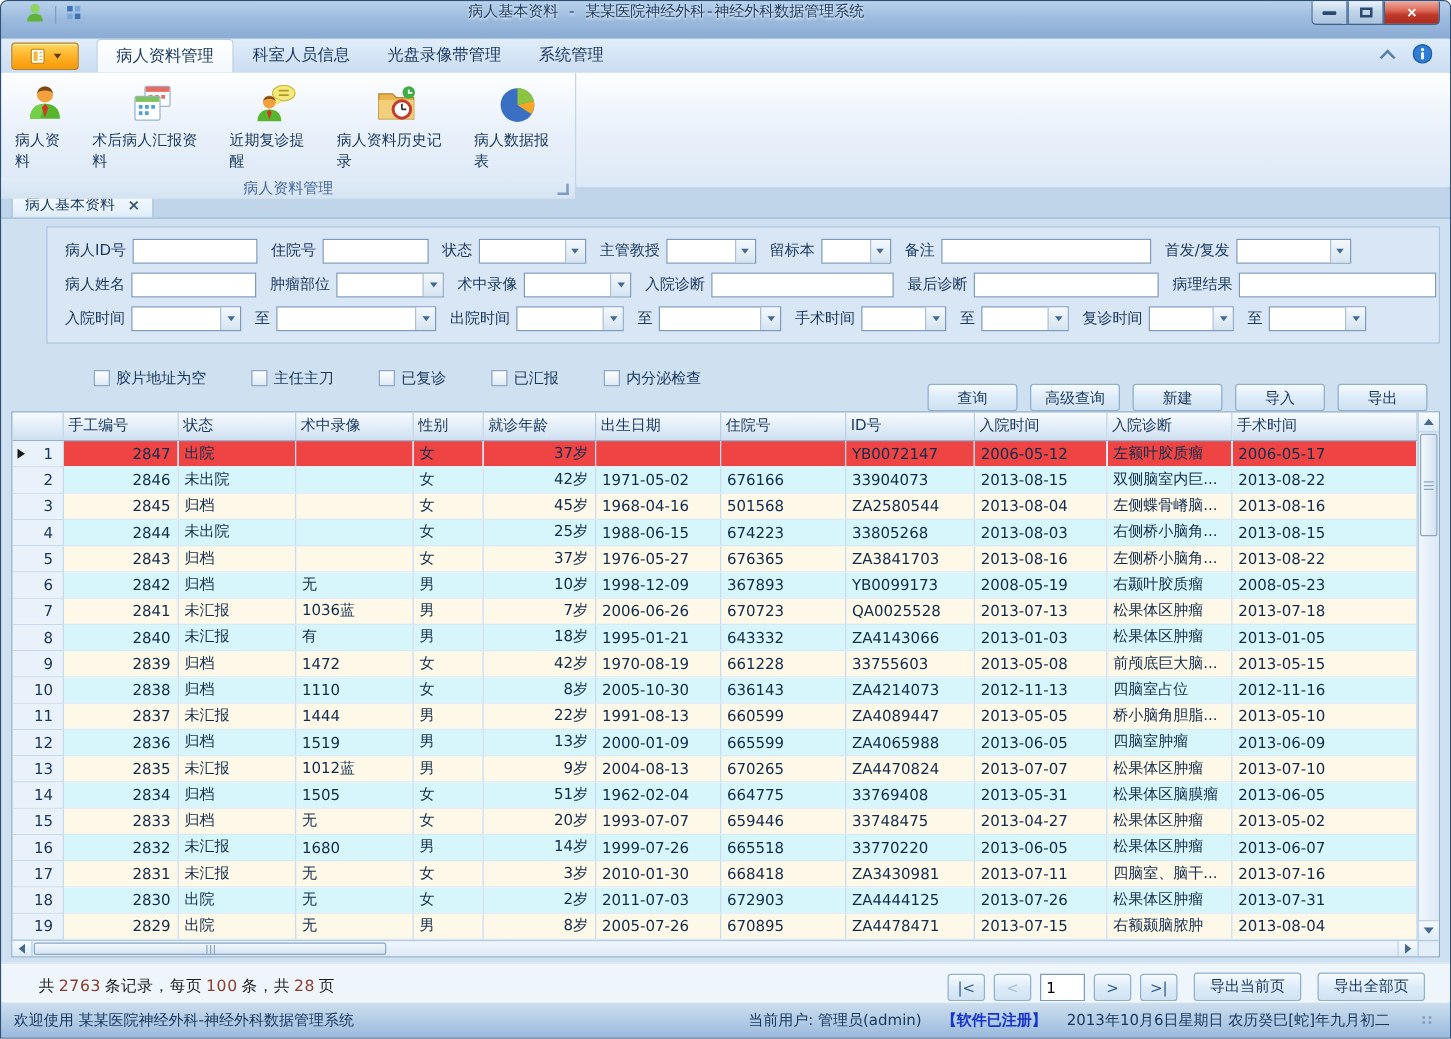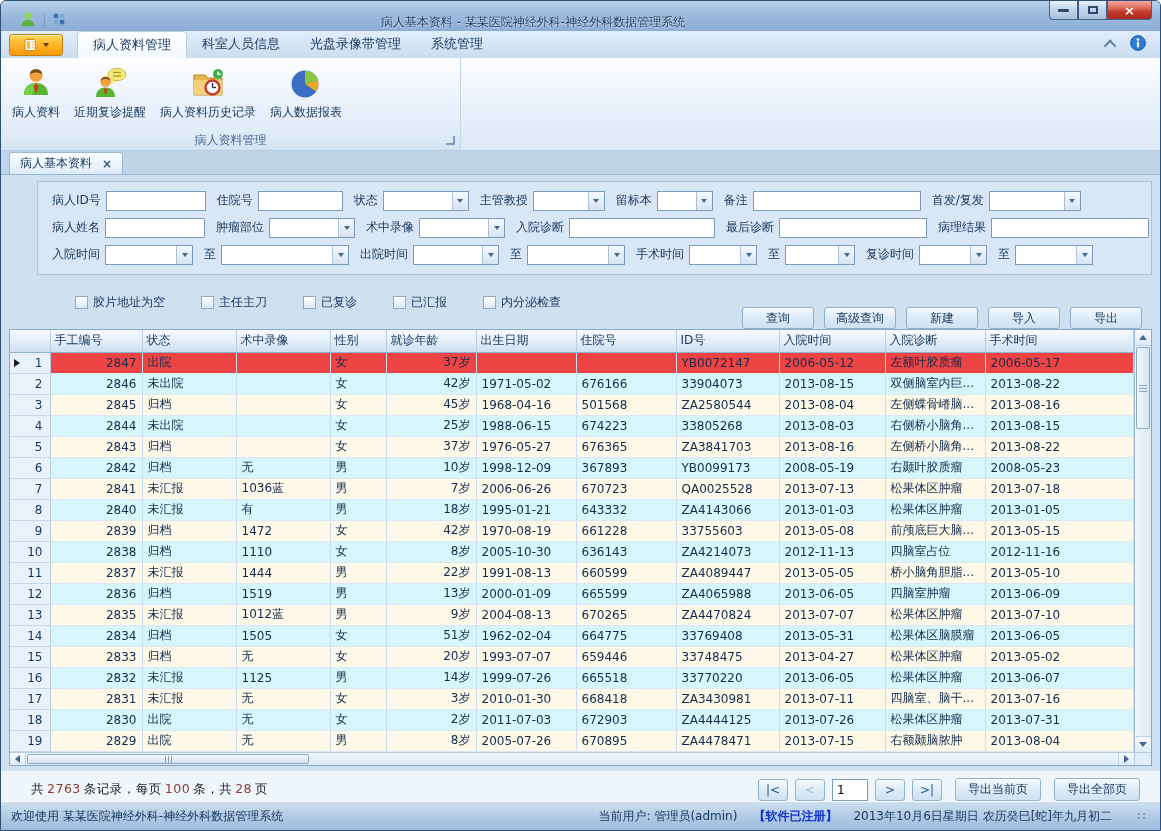--- a/index.html
+++ b/index.html
@@ -5,21 +5,21 @@
   * { box-sizing: border-box; margin: 0; padding: 0; }
   html,body { width:1161px; height:831px; }
   body { font-family:"DejaVu Sans","Liberation Sans",sans-serif; font-size:12px; overflow:hidden; }
 
   .window { width:1161px; height:831px; display:flex; flex-direction:column;
     border:1px solid #2f4f75; box-shadow:inset 0 0 0 2px #8fb2d9; background:#cfe0f1;
     border-radius:6px 6px 0 0; position:relative; }
 
   
   .titlebar { height:30px; flex:0 0 30px; background:linear-gradient(#b9d2ec,#9dbbde 45%,#8aabd3);
-    border-radius:5px 5px 0 0; display:flex; align-items:flex-end; padding:0 160px 0 18px; position:relative; }
+    border-radius:5px 5px 0 0; display:flex; align-items:flex-start; padding:0 160px 0 18px; position:relative;font-family:Liberation Mono, monospace; }
   .tb-icons { display:flex; align-items:center; gap:7px; }
   .tb-sep { width:1px; height:14px; background:#7d9cc0; }
   .tb-title { flex:1; text-align:center; color:#1d3a5f; text-shadow:0 1px 2px rgba(255,255,255,.9);
     font-size:12px; white-space:nowrap; }
   .win-controls { position:absolute; top:0; right:8px; display:flex; }
   .win-btn { width:29px; height:19px; border:1px solid #40618c; border-top:none; display:flex;
     align-items:center; justify-content:center; background:linear-gradient(#e9f2fb,#c2d6ea 45%,#a9c3de); }
   .win-btn.min { border-radius:0 0 0 4px; }
   .win-btn.close { width:45px; border-radius:0 0 4px 0;
     background:linear-gradient(#f0a89e,#dd6b59 40%,#c03a2b 60%,#a92a1d); color:#fff; font-weight:bold; font-size:13px; }
@@ -209,20 +209,42 @@
       <div class="big-btns" id="ribbon-buttons">
           <div class="big-btn">
             <span><svg viewBox="0 0 34 34">
                 <path d="M5 29c0-8 5-12 12-12s12 4 12 12z" fill="#58b62e"></path>
                 <path d="M5 29c0-8 5-12 12-12l-4 12z" fill="#74cf49"></path>
                 <path d="M17 17l-2.6 3 2.6 8 2.6-8z" fill="#cf3a28"></path>
                 <circle cx="17" cy="9.5" r="6.5" fill="#f2a13c"></circle>
                 <path d="M10.6 8.5a6.5 6.5 0 0 1 12.8 0c-2.1-1.6-4.2-2.1-6.4-2.1s-4.3.5-6.4 2.1z" fill="#7a4a1e"></path>
               </svg></span>
             <span>病人资料</span>
+          </div>
+          <div class="big-btn">
+            <span><svg viewBox="0 0 34 34">
+                <rect x="11" y="3" width="20" height="16" rx="1.5" fill="#fff" stroke="#9ab4d0"></rect>
+                <rect x="11.5" y="3.5" width="19" height="4" fill="#e86a60"></rect>
+                <g fill="#e86a60">
+                  <rect x="14" y="10" width="3" height="3"></rect>
+                  <rect x="19" y="10" width="3" height="3"></rect>
+                  <rect x="24" y="10" width="3" height="3"></rect>
+                  <rect x="14" y="14.5" width="3" height="3"></rect>
+                </g>
+                <rect x="3" y="11" width="20" height="19" rx="1.5" fill="#fff" stroke="#9ab4d0"></rect>
+                <rect x="3.5" y="11.5" width="19" height="4" fill="#7fc25c"></rect>
+                <g fill="#4aa3e0">
+                  <rect x="6" y="18" width="3" height="3"></rect>
+                  <rect x="11" y="18" width="3" height="3"></rect>
+                  <rect x="16" y="18" width="3" height="3"></rect>
+                  <rect x="6" y="23" width="3" height="3"></rect>
+                  <rect x="11" y="23" width="3" height="3"></rect>
+                </g>
+              </svg></span>
+            <span>术后病人汇报资料</span>
           </div>
           <div class="big-btn">
             <span><svg viewBox="0 0 34 34">
                 <ellipse cx="24" cy="8.5" rx="9" ry="6.2" fill="#f5e97e" stroke="#cdbc44"></ellipse>
                 <path d="M19 13l-3.5 5.5 7.5-2.8z" fill="#f5e97e"></path>
                 <line x1="20" y1="6.5" x2="28" y2="6.5" stroke="#b09a28" stroke-width="1.4"></line>
                 <line x1="20" y1="10" x2="28" y2="10" stroke="#b09a28" stroke-width="1.4"></line>
                 <path d="M3 31c0-6.5 4-9.5 9.5-9.5S22 24.5 22 31z" fill="#58b62e"></path>
                 <path d="M12.5 21.5l-1.8 2.2 1.8 6 1.8-6z" fill="#cf3a28"></path>
                 <circle cx="12.5" cy="15.5" r="5.2" fill="#f2a13c"></circle>
@@ -703,21 +725,21 @@
                 <td><span>659446</span></td>
                 <td><span>33748475</span></td>
                 <td><span>2013-04-27</span></td>
                 <td><span>松果体区肿瘤</span></td>
                 <td><span>2013-05-02</span></td>
               </tr>
               <tr class="cyan">
                 <td class="rownum"><span>16</span></td>
                 <td class="al-r"><span>2832</span></td>
                 <td><span>未汇报</span></td>
-                <td><span>1125</span></td>
+                <td><span>1680</span></td>
                 <td><span>男</span></td>
                 <td class="al-r"><span>14岁</span></td>
                 <td><span>1999-07-26</span></td>
                 <td><span>665518</span></td>
                 <td><span>33770220</span></td>
                 <td><span>2013-06-05</span></td>
                 <td><span>松果体区肿瘤</span></td>
                 <td><span>2013-06-07</span></td>
               </tr>
               <tr class="ivory">

